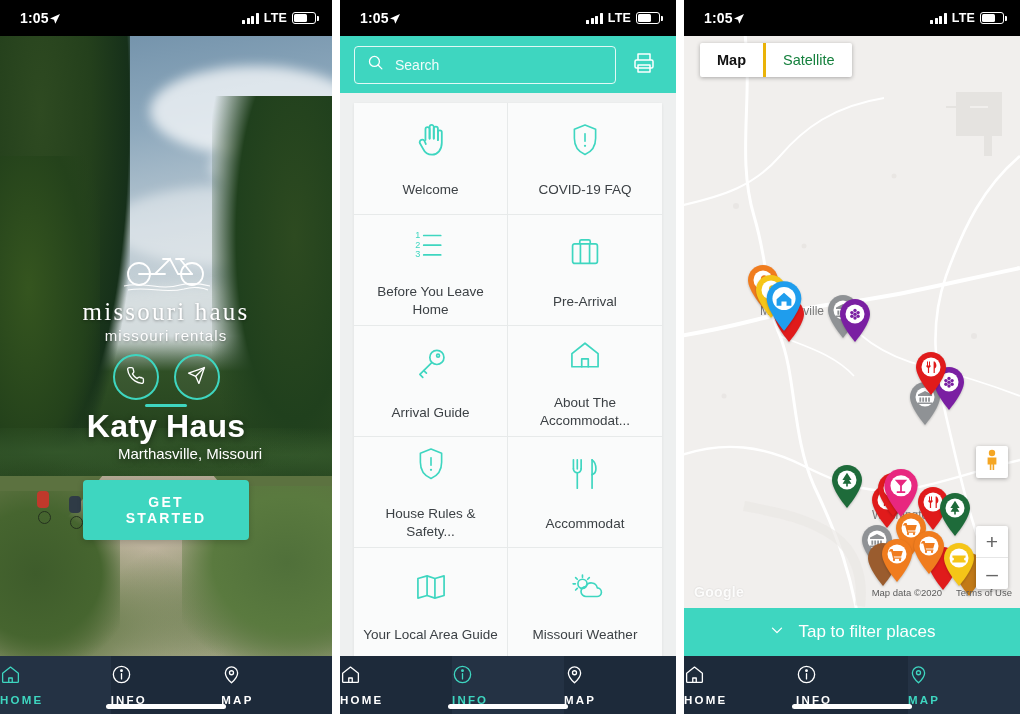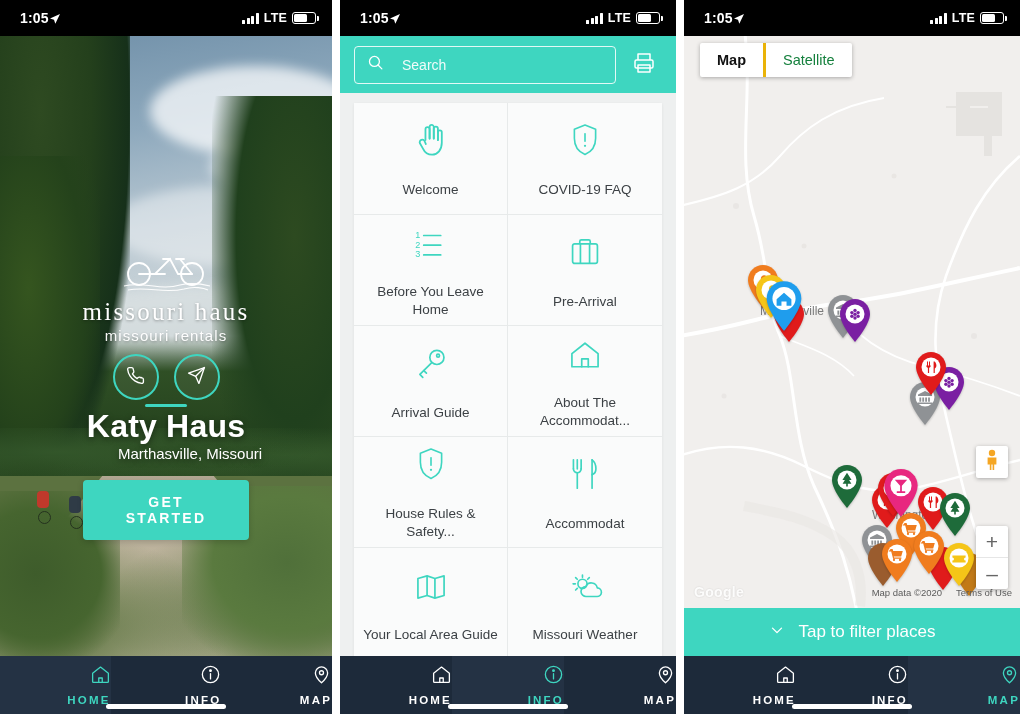--- a/index.html
+++ b/index.html
@@ -74,21 +74,21 @@
     letter-spacing:.2px;text-shadow:0 2px 6px rgba(0,0,0,.45);}
   .hsub{position:absolute;left:0;right:0;top:409px;text-align:center;color:#fff;font-size:15px;
     text-shadow:0 2px 6px rgba(0,0,0,.5);padding-left:48px;}
   .cta{position:absolute;left:50%;transform:translateX(-50%);top:444px;background:#3ed6c0;color:#fff;
     border:none;border-radius:4px;padding:14px 34px;font-size:14px;font-weight:bold;letter-spacing:2.2px;
     font-family:"Liberation Sans",sans-serif;cursor:pointer;box-shadow:0 2px 6px rgba(0,0,0,.18);}
   
   .p2body{position:absolute;inset:0;background:#f7f8f8;}
   .searchbar{height:57px;background:#3ed6c0;display:flex;align-items:center;padding:0 14px;box-sizing:border-box;gap:10px;}
   .searchfield{flex:1;height:38px;border:1.3px solid rgba(255,255,255,.85);border-radius:4px;display:flex;
-    align-items:center;gap:16px;padding:0 12px;box-sizing:border-box;background:transparent;}
+    align-items:center;gap:9px;padding:0 12px;box-sizing:border-box;background:transparent;}
   .searchfield input{flex:1;border:none;outline:none;background:transparent;color:#fff;font-size:14px;
     font-family:"Liberation Sans",sans-serif;}
   .searchfield input::placeholder{color:rgba(255,255,255,.92);}
   .printbtn{width:36px;height:36px;display:flex;align-items:center;justify-content:center;cursor:pointer;}
   .gridwrap{position:absolute;left:0;right:0;top:57px;bottom:0;background:#eef0f0;padding:10px 14px 0;box-sizing:border-box;overflow:hidden;}
   .grid{background:#fafbfb;display:grid;grid-template-columns:1fr 1fr;box-shadow:0 1px 3px rgba(0,0,0,.07);}
   .tile{height:111px;display:flex;flex-direction:column;align-items:center;justify-content:center;gap:7px;
     box-sizing:border-box;cursor:pointer;padding:6px 8px;position:relative;}
   .tile + .tile{}
   .grid .tile:nth-child(odd){border-right:1px solid #e7eaea;}
@@ -112,21 +112,21 @@
   .gwatermark{position:absolute;left:10px;bottom:56px;font-family:"Liberation Sans",sans-serif;font-size:14px;
     font-weight:bold;color:#fff;opacity:.82;letter-spacing:.3px;text-shadow:0 0 2px rgba(0,0,0,.18);z-index:8;}
   .mattrib{position:absolute;right:8px;bottom:58px;display:flex;gap:14px;font-size:9.5px;color:#5b5b5b;z-index:8;}
   .filterbar{position:absolute;left:0;right:0;bottom:0;height:48px;background:#3ed6c0;display:flex;
     align-items:center;justify-content:center;gap:12px;color:#fff;font-size:17px;cursor:pointer;z-index:9;}
   .pin{position:absolute;width:34px;height:45px;}
   .pin svg{display:block;width:100%;height:100%;filter:drop-shadow(0 1px 1px rgba(0,0,0,.22));}
   .maplabel{position:absolute;font-size:12px;color:#7a7a7a;z-index:3;}
   
   .tabbar{position:absolute;left:0;right:0;bottom:0;height:58px;background:#1d2a3a;display:flex;z-index:30;}
-  .tab{flex:1;display:flex;flex-direction:column;align-items:flex-end;justify-content:center;gap:5px;
+  .tab{flex:1;display:flex;flex-direction:column;align-items:flex-start;justify-content:center;gap:5px;
     color:#ffffff;cursor:pointer;position:relative;}
   .tab .tlab{font-size:11.5px;font-weight:bold;letter-spacing:2.2px;}
   .tab.active{color:#3ed6c0;background:#243244;}
   .homeind{position:absolute;left:50%;transform:translateX(-50%);bottom:5px;width:120px;height:5px;
     background:#fff;border-radius:3px;z-index:35;}
 </style>
 </head>
 <body>
 
 <div class="stage">

